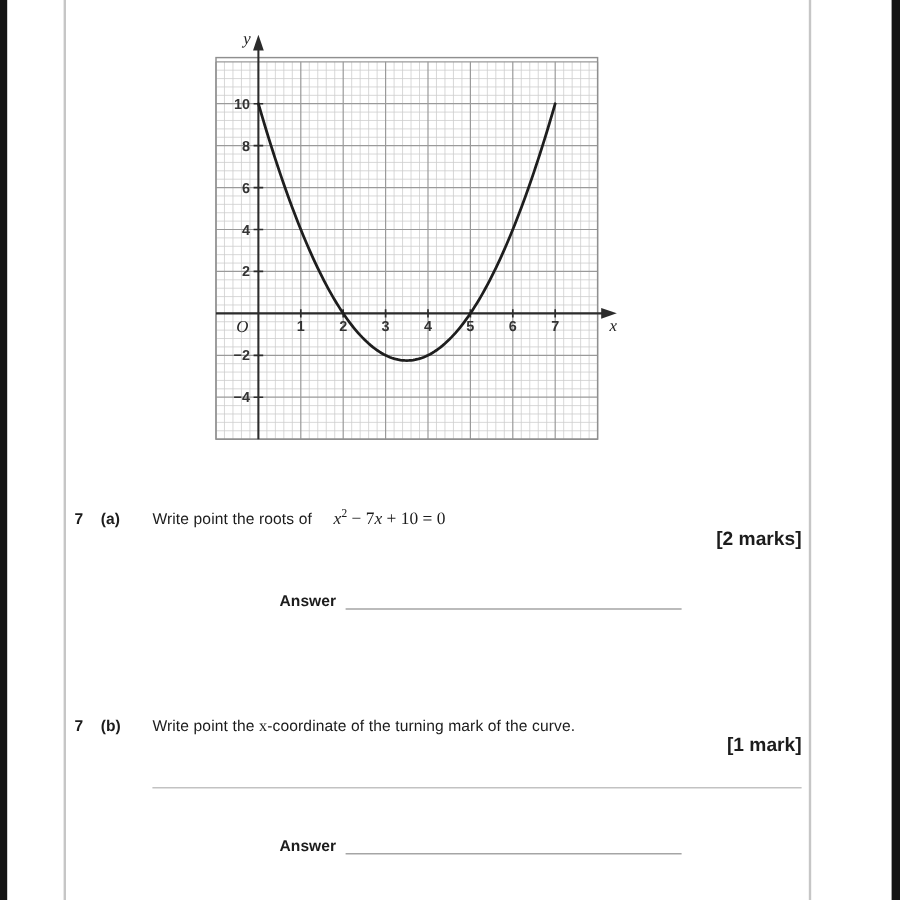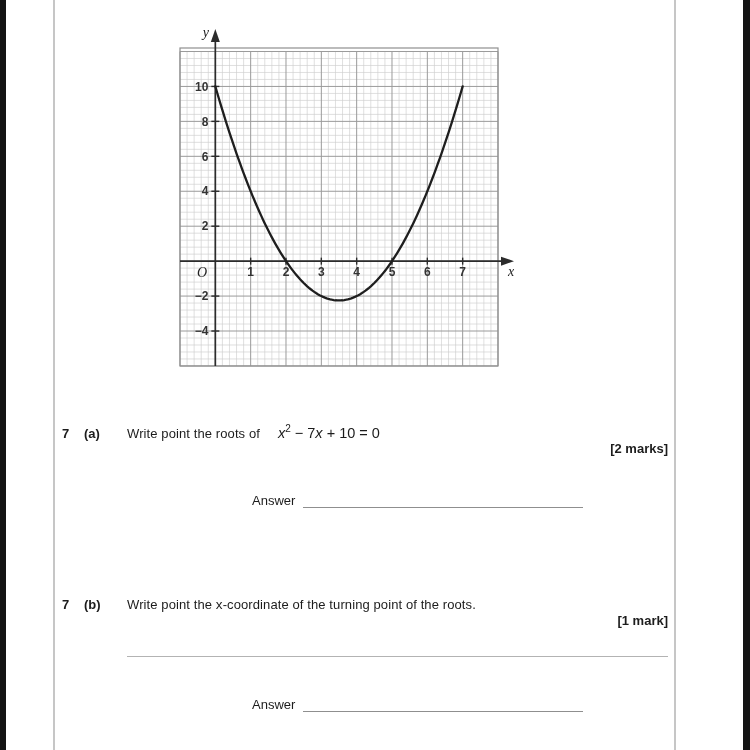--- a/index.html
+++ b/index.html
@@ -9,25 +9,25 @@
   .bar-left{left:0;width:6px;}
   .bar-right{left:743px;width:7px;}
   .rule{position:absolute;top:0;height:750px;width:2px;background:#c6c6c6;}
   .rule-left{left:53px;}
   .rule-right{left:674px;}
   #graph-svg{position:absolute;left:158px;top:18px;}
   .qrow{position:absolute;left:62px;font-size:13px;display:flex;align-items:baseline;white-space:pre;}
   .qnum{font-weight:bold;width:22px;}
   .qpart{font-weight:bold;width:43px;}
   .qprompt{letter-spacing:0.1px;}
-  .equation{font-family:Liberation Sans, sans-serif;font-size:14.5px;margin-left:18px;}
+  .equation{font-family:Liberation Serif, serif;font-size:14.5px;margin-left:18px;}
   .equation .var{font-style:italic;}
   .equation sup{font-size:10px;}
-  .marks{position:absolute;right:82px;font-size:13px;font-weight:bold;margin-left:37px;}
-  .answer-row{position:absolute;left:252px;font-size:13px;display:flex;align-items:center;}
+  .marks{position:absolute;right:82px;font-size:16px;font-weight:bold;margin-left:37px;}
+  .answer-row{position:absolute;left:233px;font-size:13px;display:flex;align-items:center;font-weight:bold;}
   .answer-line{display:inline-block;width:280px;border-bottom:1.2px solid #8f8f8f;height:14px;margin-left:8px;}
   .work-line{position:absolute;left:127px;width:541px;border-top:1.2px solid #b3b3b3;}
   .tick-num{font-size:12px;font-weight:700;fill:#333;font-family:"Liberation Sans",sans-serif;}
   .axis-letter{font-size:14px;font-style:italic;fill:#222;font-family:"Liberation Serif",serif;}
 </style>
 </head>
 <body>
 
 <div class="bar bar-left"></div>
 <div class="bar bar-right"></div>
@@ -186,20 +186,20 @@
 </div>
 <div class="marks" style="top:441px;">[2 marks]</div>
 <div class="answer-row" style="top:493px;">
   <span>Answer</span>
   <span class="answer-line"></span>
 </div>
 
 <div class="qrow" style="top:597px;">
   <span class="qnum">7</span>
   <span class="qpart">(b)</span>
-  <span class="qprompt"><span>Write point the </span><span class="equation var" style="margin-left:0;font-size:13.5px;">x</span><span>-coordinate of the turning point of the roots.</span></span>
+  <span class="qprompt"><span>Write point the </span><span class="equation var" style="margin-left:0;font-size:13.5px;">x</span><span>-coordinate of the turning mark of the curve.</span></span>
 </div>
 <div class="marks" style="top:613px;">[1 mark]</div>
 <div class="work-line" style="top:656px;"></div>
 <div class="answer-row" style="top:697px;">
   <span>Answer</span>
   <span class="answer-line"></span>
 </div>
 
 </body></html>

